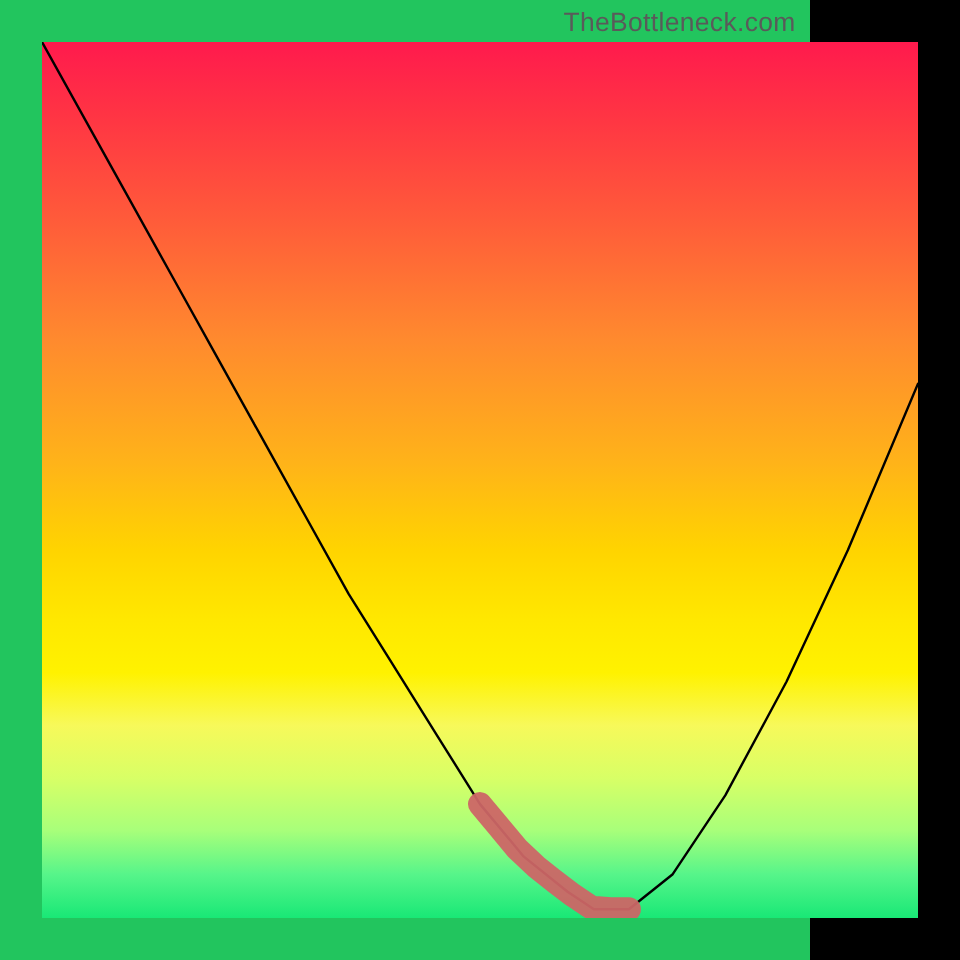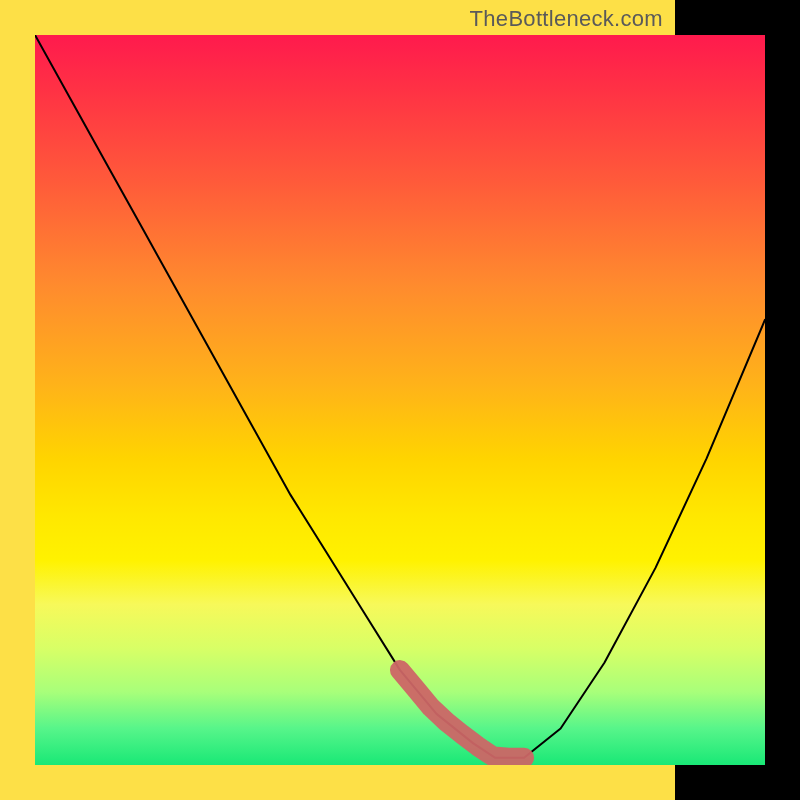--- a/index.html
+++ b/index.html
@@ -8,21 +8,21 @@
     width: 800px;
     height: 800px;
     background: #000;
     overflow: hidden;
     font-family: Arial, Helvetica, sans-serif;
   }
   .stage {
     position: relative;
     width: 675px;
     height: 800px;
-    background: #fde047;
+    background: #22c55e;
     text-align: right;
   }
   .plot {
     position: absolute;
     left: 35px;
     top: 35px;
     width: 730px;
     height: 730px;
     background: linear-gradient(
       to bottom,

